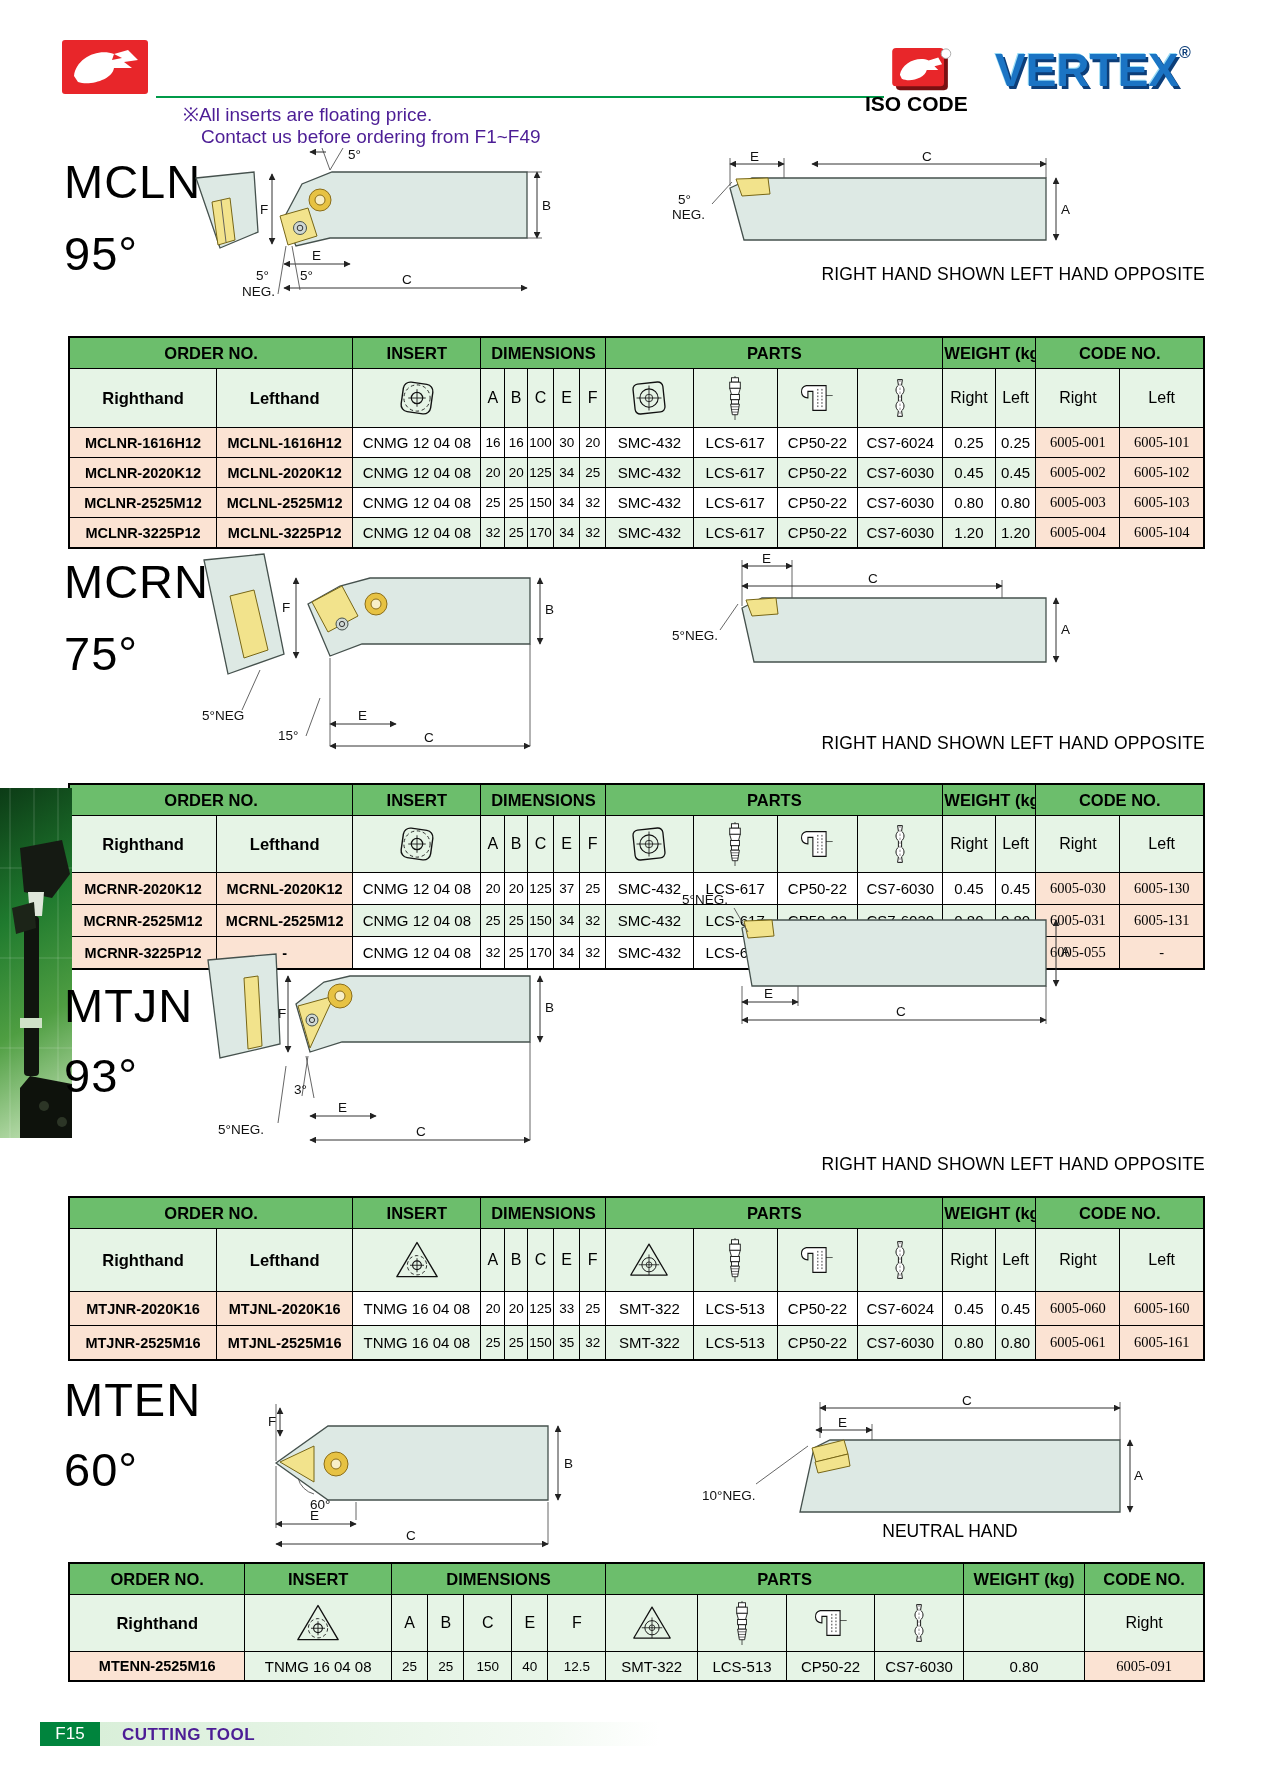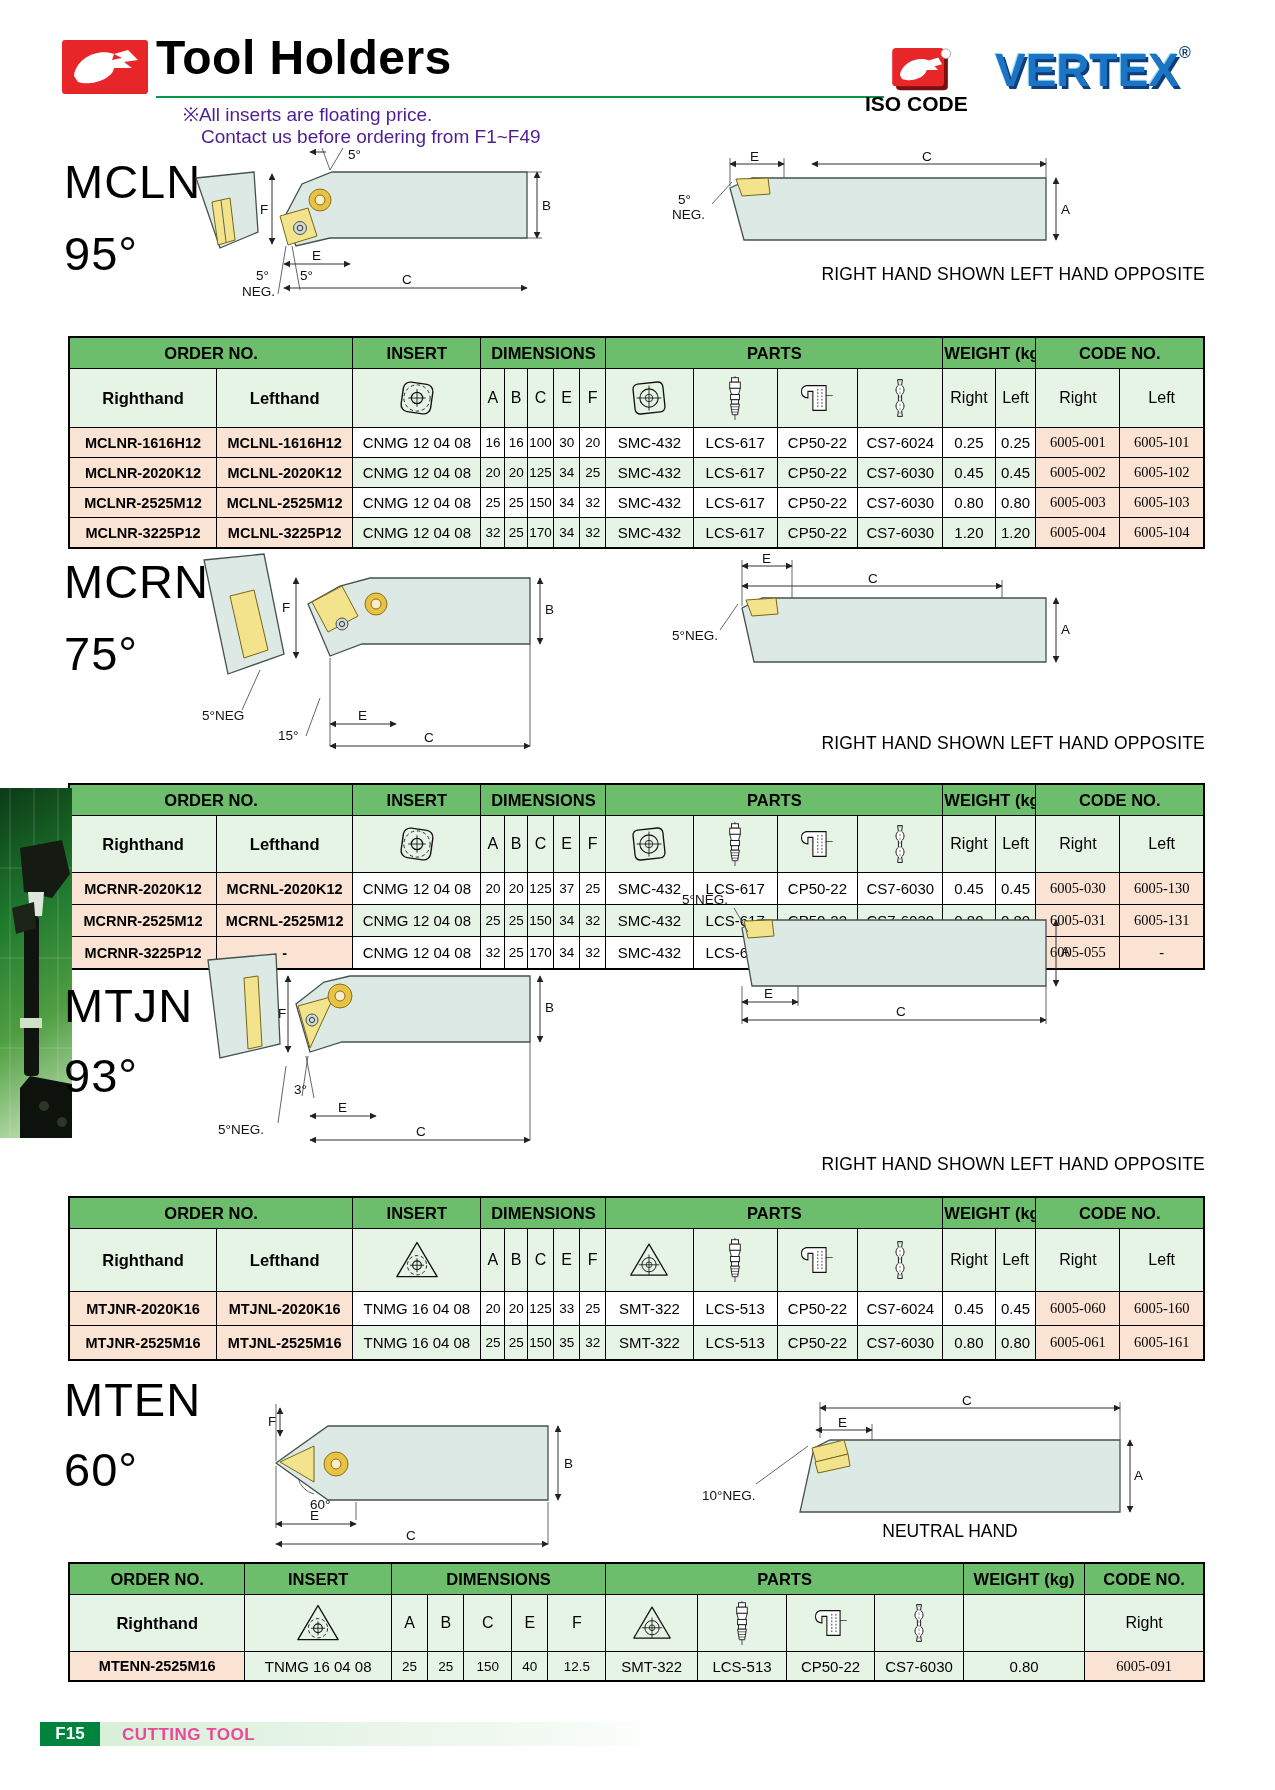--- a/index.html
+++ b/index.html
@@ -46,42 +46,41 @@
   .dim{stroke:#333;stroke-width:1;fill:none;}
   .thin{stroke:#555;stroke-width:.9;fill:none;}
   svg.dwg text{font-family:"Liberation Sans",sans-serif;font-size:13.5px;fill:#111;}
   
   .photo{left:0;top:788px;width:72px;height:350px;
      background:linear-gradient(150deg,#0c3b16 0%,#1f7a2e 35%,#4f9e42 65%,#cfe9c2 100%);}
   
   .footer-strip{left:100px;top:1722px;width:560px;height:24px;
      background:linear-gradient(to right,#d9efd9,#f3faf3 80%,#ffffff);}
   .f15-box{left:40px;top:1722px;width:60px;height:24px;background:#00843d;color:#fff;
-     font-size:17px;font-weight:bold;text-align:center;line-height:24px;}
-  .footer-label{left:122px;top:1725px;font-size:17px;font-weight:bold;color:#ec4899;letter-spacing:.5px;}
+     font-size:17px;font-weight:normal;text-align:center;line-height:24px;}
+  .footer-label{left:122px;top:1725px;font-size:17px;font-weight:bold;color:#4c1d95;letter-spacing:.5px;}
 </style>
 </head>
 <body>
 
 <svg width="0" height="0" style="position:absolute">
     <defs>
 <marker id="ah" viewBox="0 0 10 10" refX="9" refY="5" markerWidth="7" markerHeight="7" orient="auto-start-reverse">
 <path d="M0,0 L10,5 L0,10 Z" fill="#222"></path>
       </marker>
 </defs>
   </svg>
 
 <div id="page">
 
   <svg class="abs" style="left:62px;top:40px" width="86" height="54" viewBox="0 0 86 54">
     <rect width="86" height="54" rx="3" fill="#e8262a"></rect>
     <path d="M12,36 C14,18 36,8 52,14 L66,10 L76,20 L62,22 L70,28 L52,28 C50,40 28,46 16,42 Z" fill="#fff"></path>
     <path d="M52,14 L60,18 L50,20 Z" fill="#e8262a"></path>
   </svg>
-  <div class="abs page-title">Tool Holders</div>
   <div class="abs title-rule"></div>
   <div class="abs note note1">※All inserts are floating price.</div>
   <div class="abs note note2">Contact us before ordering from F1~F49</div>
 
   <svg class="abs" style="left:890px;top:46px" width="62" height="48" viewBox="0 0 64 50">
     <rect x="6" y="6" width="54" height="40" rx="4" fill="#7a1012"></rect>
     <rect x="2" y="2" width="54" height="40" rx="4" fill="#e8262a"></rect>
     <path d="M10,30 C12,18 28,10 40,15 L50,12 L54,19 L46,21 L50,25 L38,25 C36,34 20,38 12,34 Z" fill="#fff"></path>
     <circle cx="58" cy="8" r="5" fill="#fff" stroke="#aaa"></circle>
   </svg>

